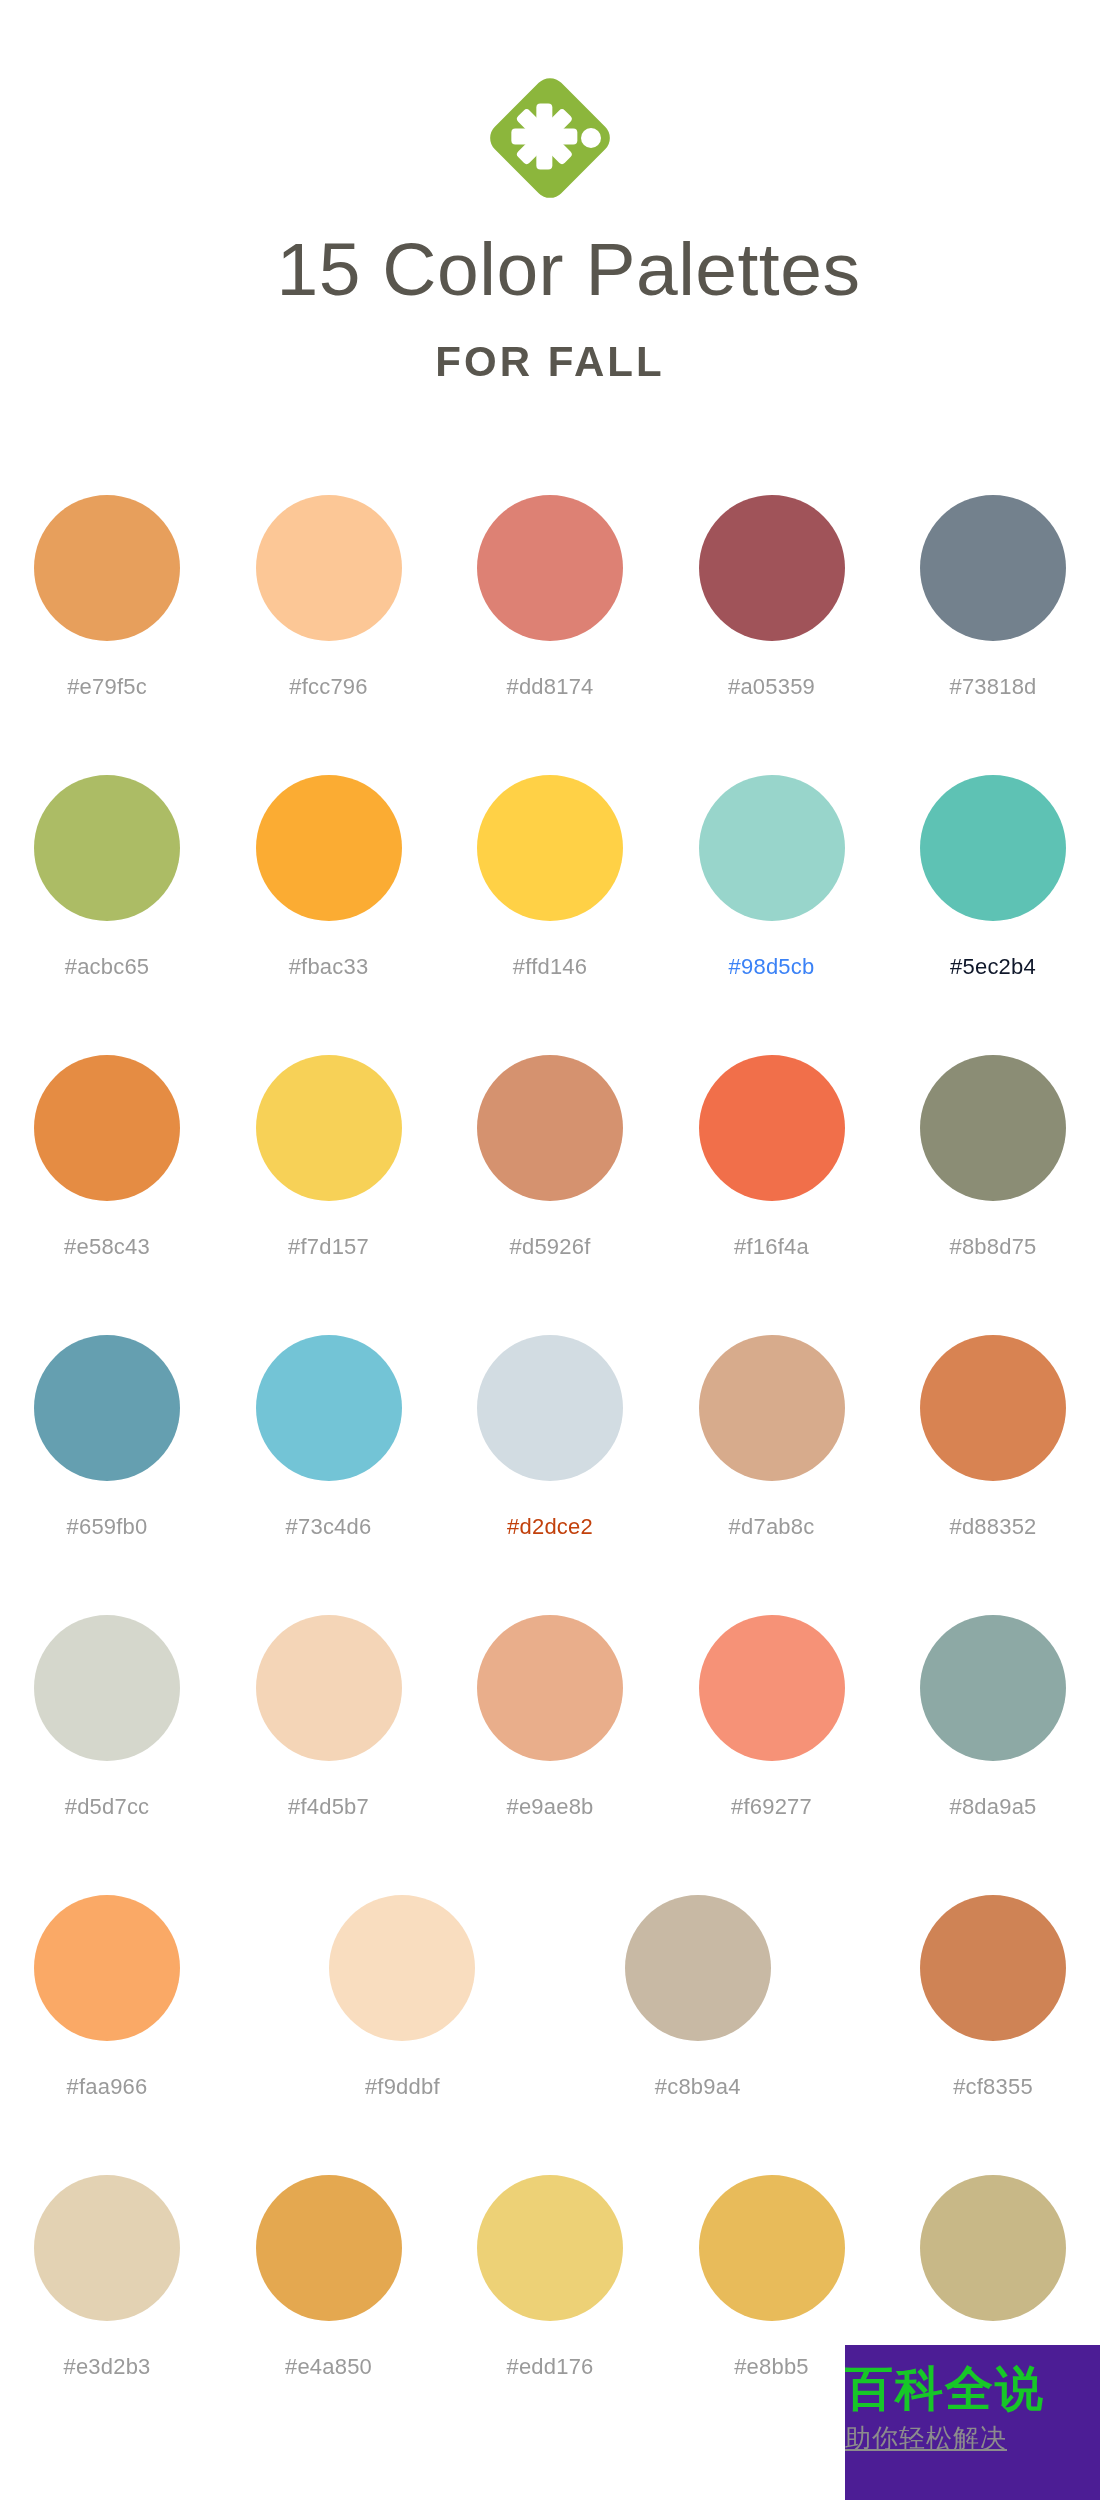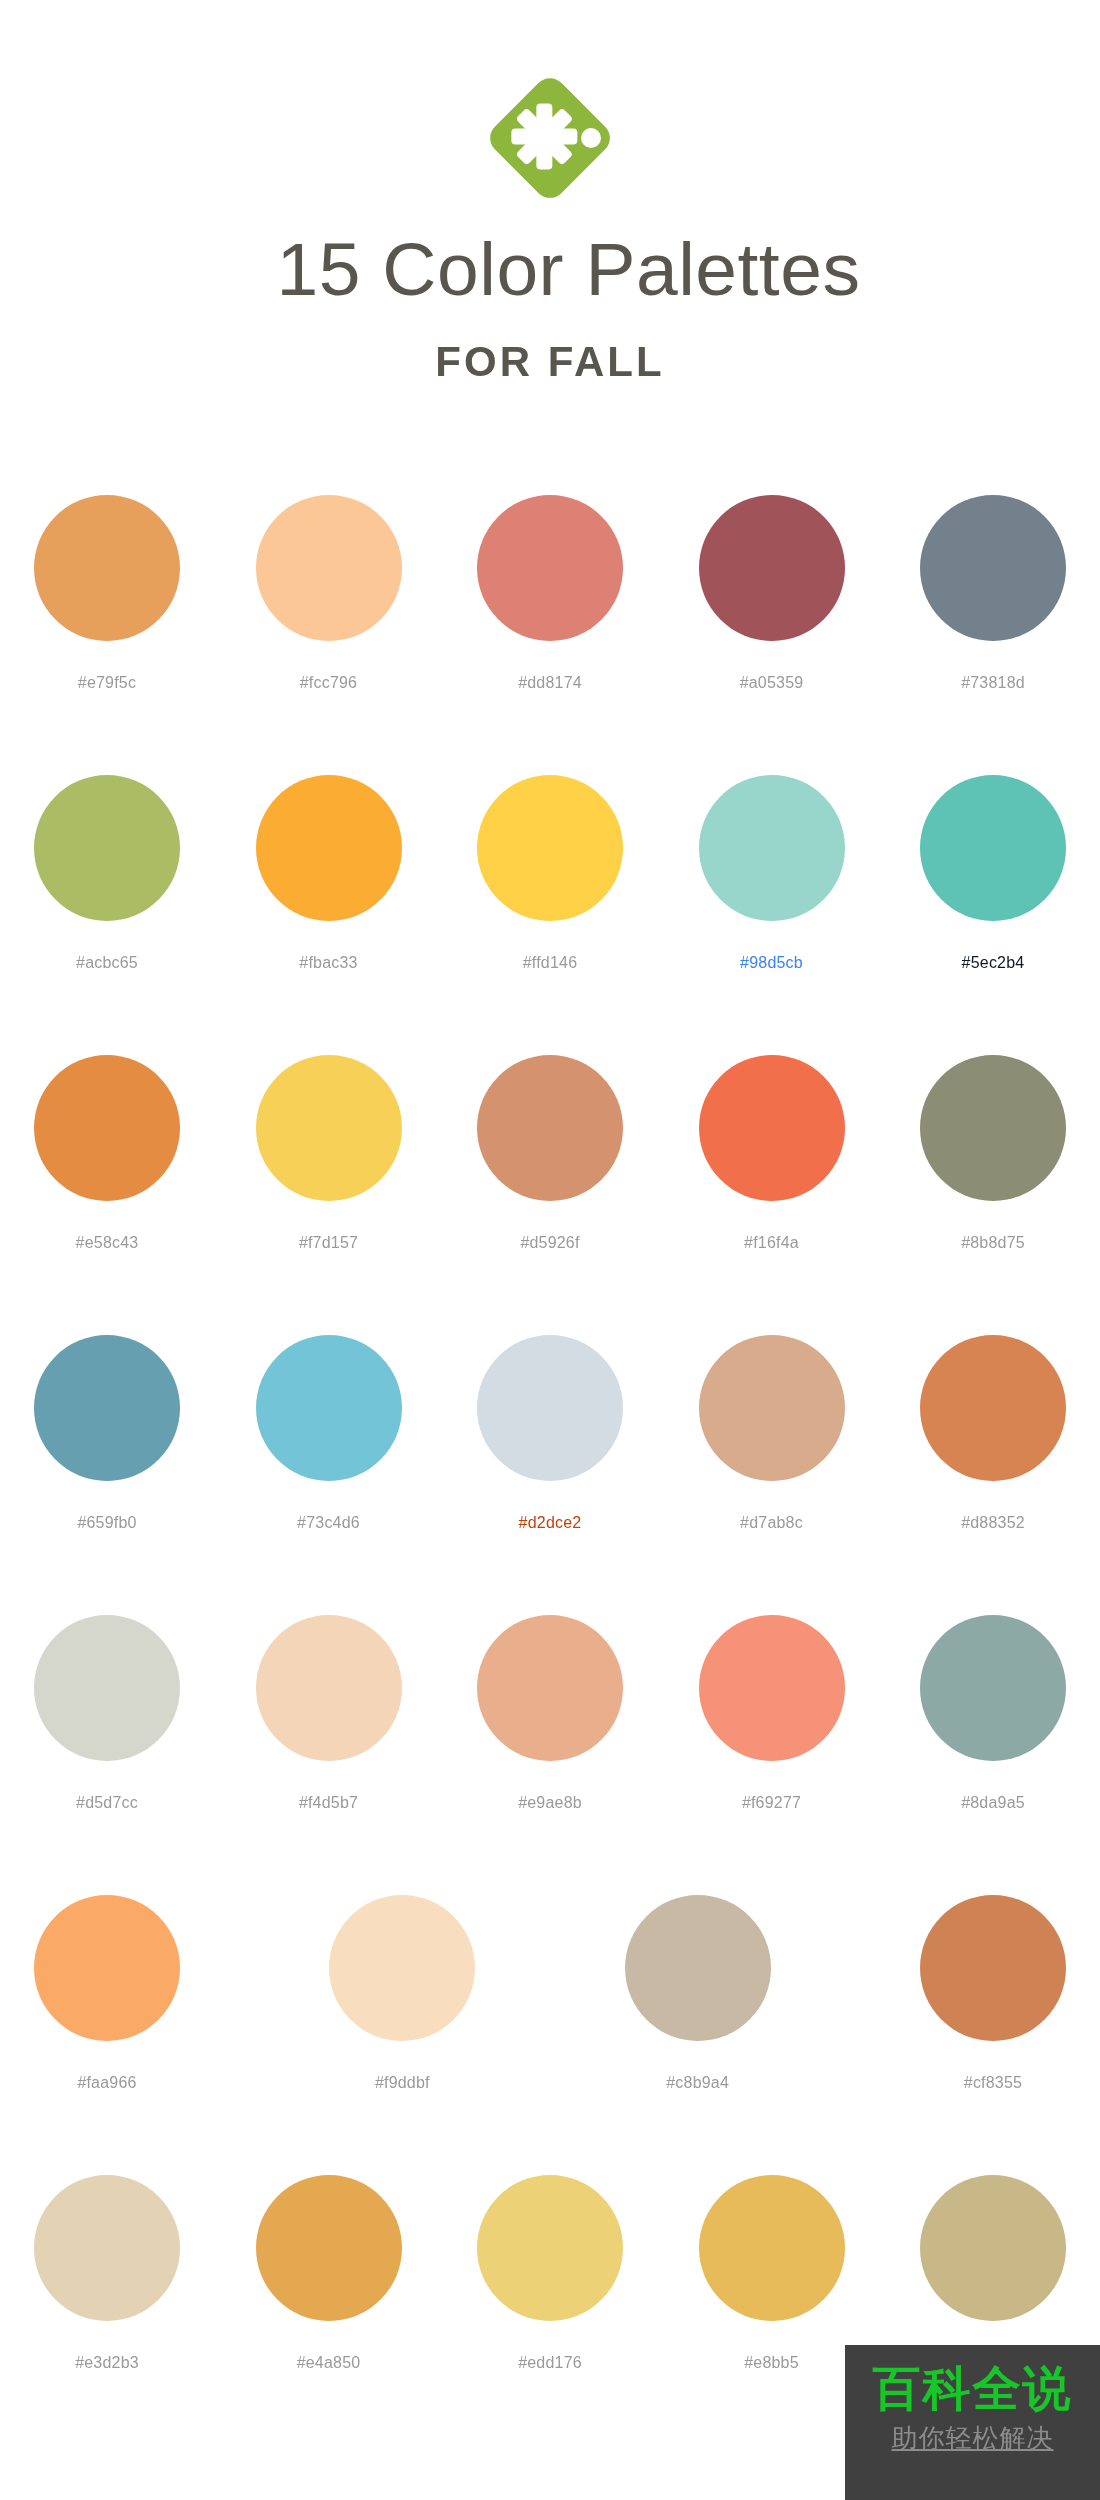--- a/index.html
+++ b/index.html
@@ -75,36 +75,35 @@
   }
 
   .swatch {
     width: 146px;
     height: 146px;
     border-radius: 50%;
   }
 
   .hex {
     margin-top: 33px;
-    font-size: 16px;
+    font-size: 22px;
     color: #9a9a9a;
     font-family: "Liberation Sans", sans-serif;
     letter-spacing: 0.2px;
     white-space: nowrap;
   }
 
   
   .watermark {
     position: absolute;
     left: 845px;
     top: 2345px;
     width: 255px;
     height: 155px;
-    background: #404040;
-    text-align: center;
+    background: #4c1d95;
     padding-top: 18px;
     box-sizing: border-box;
   }
   .wm-main {
     font-size: 48px;
     font-weight: 700;
     color: #17c728;
     letter-spacing: 2px;
     line-height: 1.05;
     font-family: "DejaVu Sans", sans-serif;

